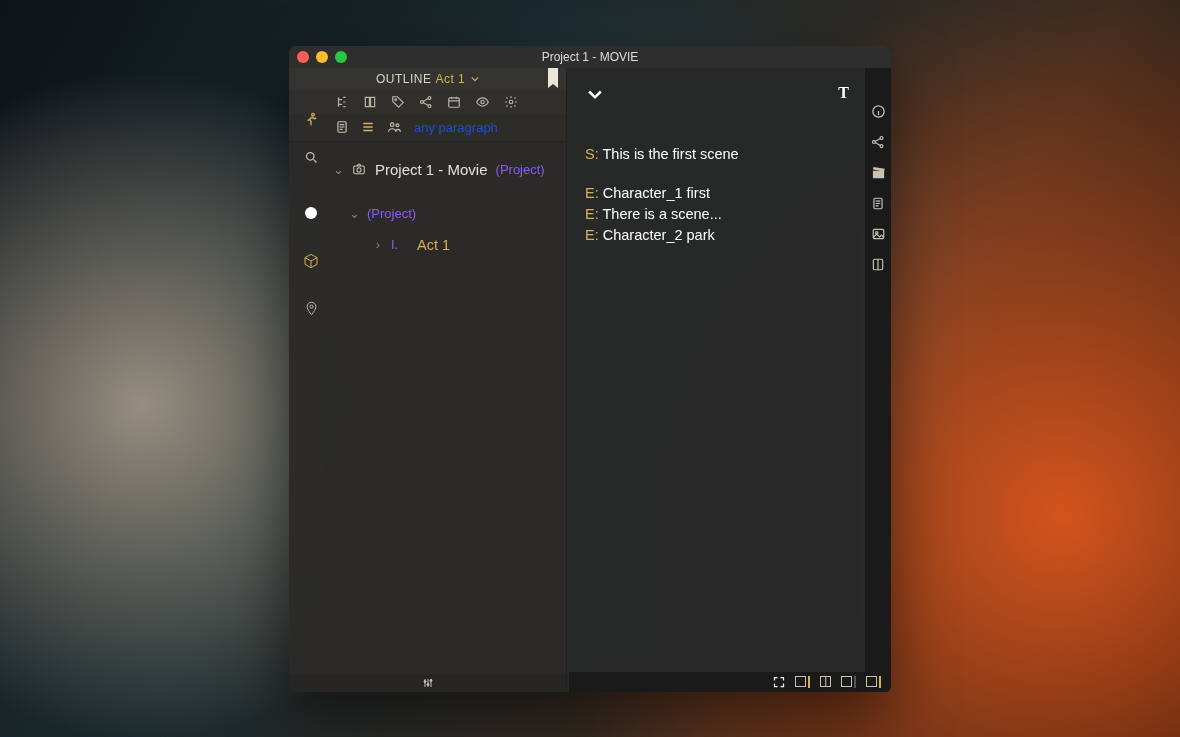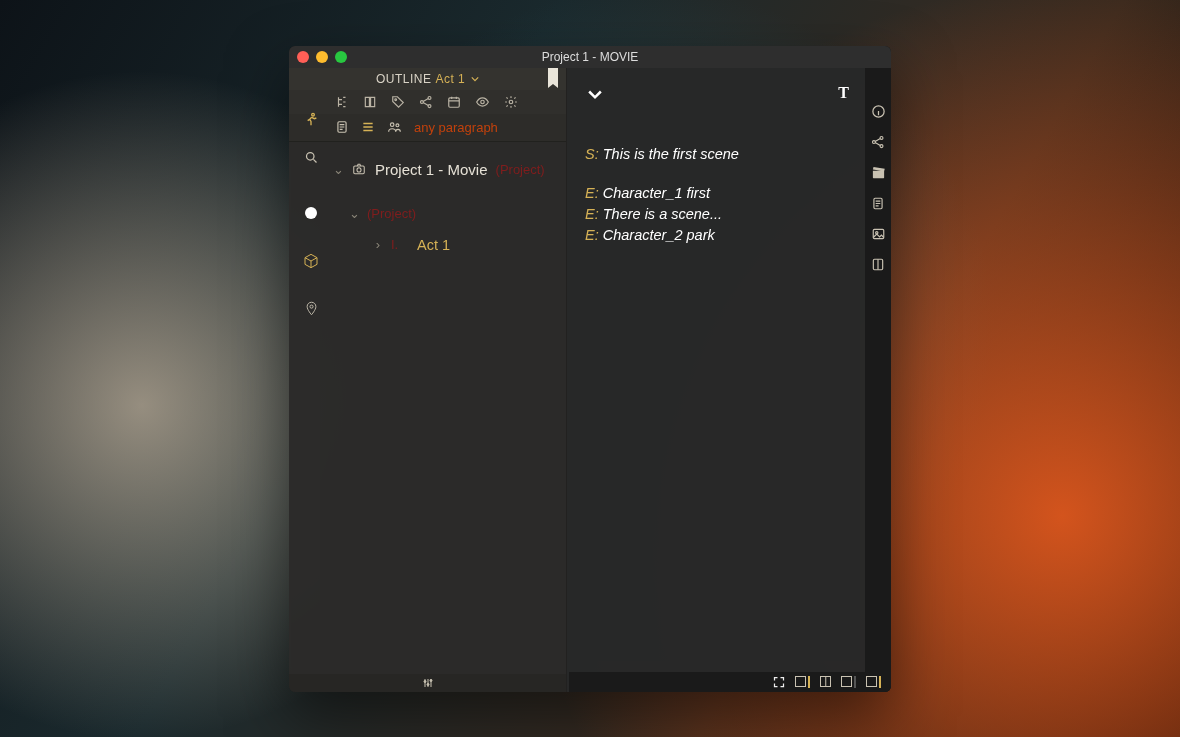--- a/index.html
+++ b/index.html
@@ -55,49 +55,49 @@
     height:24px; display:flex; align-items:center; gap:14px; padding:0 14px 0 46px;
     background:rgba(55,53,48,.45);
     color:#c9c2b2;
   }
   .toolbar svg{opacity:.9;}
   .tool{display:inline-flex;}
   .filterrow{
     height:28px; display:flex; align-items:center; gap:12px; padding:0 10px 0 46px;
     background:rgba(50,48,44,.35); border-bottom:1px solid rgba(0,0,0,.25);
   }
-  .filterrow .txt{color:#c2410c; font-size:13px;}
+  .filterrow .txt{color:#1d4ed8; font-size:13px;}
   .lefticoncol{
     position:absolute; left:10px; top:44px; width:24px;
     display:flex; flex-direction:column; align-items:center; gap:20px;
   }
   .lefticoncol .run{color:#d6b256;}
   .lefticoncol .srch{color:#c9c2b2; margin-top:2px;}
   .lefticoncol .circ{width:12px;height:12px;border-radius:50%;background:#fff; margin-top:22px;}
   .lefticoncol .cube{color:#d6b256; margin-top:14px;}
   .lefticoncol .pin{color:#c9c2b2; margin-top:12px;}
   .outline{flex:1; padding:14px 10px 0 44px; overflow:auto; position:relative;}
   .row{display:flex; align-items:center; gap:8px; padding:5px 0; color:#e6e1d6;}
   .chev{width:10px; text-align:center; color:#8a8578;}
-  .muted{color:#7f1d1d;}
+  .muted{color:#8b5cf6;}
   .accent{color:#d6b256;}
   .indent1{padding-left:16px;}
   .indent2{padding-left:40px;}
   .leftfoot{
     height:18px; display:flex; align-items:center; justify-content:center;
     background:rgba(30,30,28,.3);
   }
   
   .right{flex:1; display:flex; position:relative;}
   .editor{
     flex:1; padding:16px 16px 0 18px; position:relative;
     background:rgba(55,60,60,.25);
   }
   .editor-top{display:flex; justify-content:space-between; align-items:flex-start; height:30px;}
-  .line{font-size:14.5px; line-height:21px; color:#fff;font-style:italic;}
+  .line{font-size:14.5px; line-height:21px; color:#fff;}
   .line .pfx{color:#d6b256;}
   .gap{height:18px;}
   .rstrip{
     width:26px; background:#1a1a1a; display:flex; flex-direction:column; align-items:center;
     padding-top:36px; gap:16px;
   }
   .rstrip svg, .rstrip span{color:#c9c2b2;}
   .rstrip .sel{color:#d6b256;}
   
   .status{

